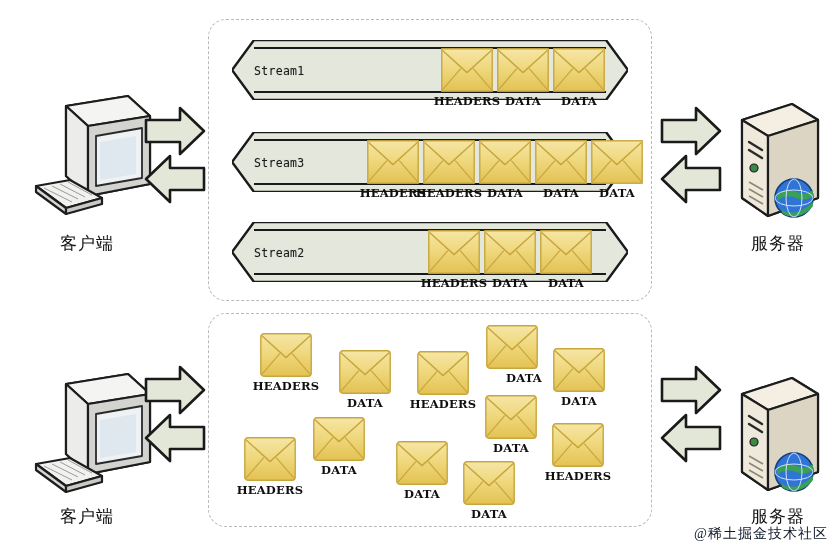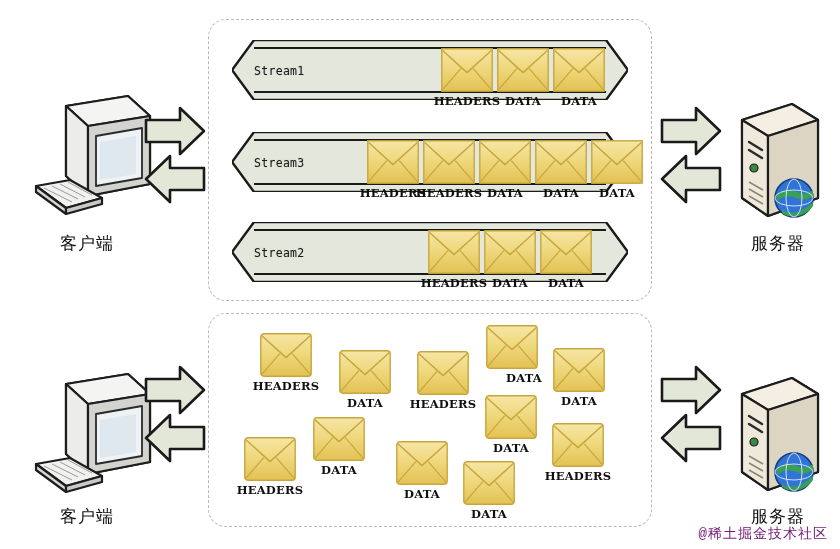--- a/index.html
+++ b/index.html
@@ -55,22 +55,22 @@
     position:absolute;top:100%;left:50%;transform:translateX(-50%);
     margin-top:2px;white-space:nowrap;
     font-family:"DejaVu Serif", serif;
     font-size:11.5px;font-weight:700;color:#101010;letter-spacing:.2px;
   }
   .scatter-item.cap-right .cap{left:auto;right:-4px;transform:none;}
 
   
   .watermark{
     position:absolute;right:12px;bottom:6px;
-    font-family:Liberation Mono, monospace;
-    font-size:14px;color:#701a75;letter-spacing:1px;white-space:nowrap;
+    font-family:Liberation Serif, serif;
+    font-size:14px;color:#0f172a;letter-spacing:1px;white-space:nowrap;
   }
 </style>
 </head>
 <body>
 
 <div id="stage">
 
   <div class="panel" style="left:208px;top:19px;width:442px;height:280px;"></div>
 
   <div class="panel" style="left:208px;top:313px;width:442px;height:212px;"></div>

